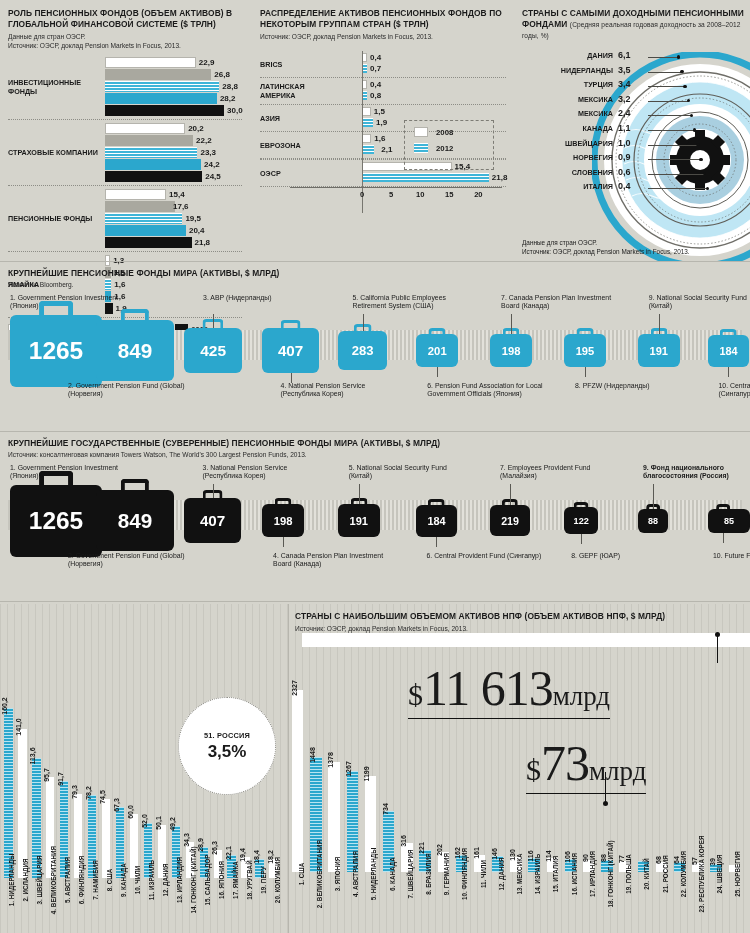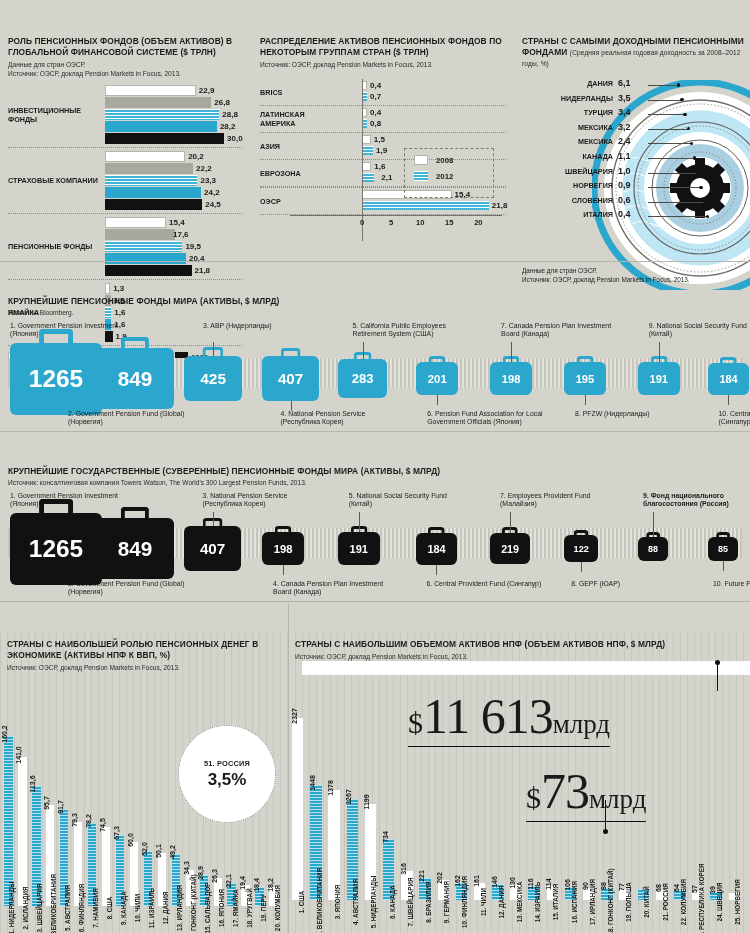--- a/index.html
+++ b/index.html
@@ -1,21 +1,21 @@
 <!DOCTYPE html>
 <html><head>
 <meta charset="utf-8">
 <style>
   html,body{margin:0;padding:0;}
   body{
     width:750px;height:933px;background:#d5d4cc;
     font-family:"Liberation Sans",sans-serif;
     color:#1a1a1a;overflow:hidden;position:relative;
   }
-  .panel{position:absolute;box-sizing:border-box;margin-top:28px;}
+  .panel{position:absolute;box-sizing:border-box;}
   .ttl{font-size:8.4px;font-weight:bold;line-height:11px;letter-spacing:.1px;text-transform:uppercase;}
   .sub{font-size:6.6px;line-height:8.6px;color:#2a2a2a;font-weight:normal;}
   .subn{font-size:6.6px;line-height:8.6px;color:#2a2a2a;font-weight:normal;text-transform:none;}
   .hr-dot{border-top:1px dotted #8d8d86;height:0;}
 
   
   #p1{left:0;top:0;width:250px;height:262px;padding:8px 8px 0 8px;}
   .grp{position:relative;margin-top:3px;}
   .grp .glabel{position:absolute;left:0;top:50%;transform:translateY(-50%);font-size:7.2px;font-weight:bold;line-height:9.5px;width:92px;}
   .barrow{position:relative;height:11px;margin-bottom:1px;}
@@ -515,33 +515,29 @@
       <div class="cap" style="top: 88px; left: 563.225px;">8. GEPF (ЮАР)</div>
       <div class="conn" style="left: 573.225px; top: 70.4802px; height: 10px;"></div>
       <div class="case blk" style="left: 630px; width: 30.0326px; bottom: 39px;">
         <div class="handle" style="width: 7.80847px; height: 4.56px; border-width: 3px; top: -4.56px;"></div>
         <div class="body" style="width: 30.0326px; height: 24px; font-size: 9px;">88</div>
       </div>
       <div class="cap bold" style="top: 0px; left: 635.016px;">9. Фонд национального благосостояния (Россия)</div>
       <div class="conn" style="left: 645.016px; top: 20px; height: 25px;"></div>
       <div class="case blk" style="left: 700px; width: 30px; bottom: 39px;">
         <div class="handle" style="width: 7.8px; height: 4.56px; border-width: 3px; top: -4.56px;"></div>
-        <div class="body" style="width: 30px; height: 24px; font-size: 9px;">85</div>
+        <div class="body" style="width: 42px; height: 24px; font-size: 9px;">85</div>
       </div>
       <div class="cap" style="top: 88px; left: 705px;">10. Future Fund (Австралия)</div>
       <div class="conn" style="left: 715px; top: 69px; height: 10px;"></div>
     </div>
 </div>
 
 <div class="panel" id="p6">
   <div class="vstripe"></div>
-  <div style="position:relative;z-index:2">
-    <div class="ttl">СТРАНЫ С НАИБОЛЬШЕЙ РОЛЬЮ ПЕНСИОННЫХ ДЕНЕГ В ЭКОНОМИКЕ (АКТИВЫ НПФ К ВВП, %)</div>
-    <div class="sub" style="margin-top:3px">Источник: ОЭСР, доклад Pension Markets in Focus, 2013.</div>
-  </div>
   <div class="barchart" id="p6body" style="top:50px;height:276px;z-index:3">
       <div class="bcol" style="left: 0px; width: 8.6px; height: 180px; bottom: 52px;">
         <div class="bb fillblue" style="height: 169.624px;"></div>
         <div class="bv" style="bottom: 169.624px;">160,2</div>
         <div class="bn">1. НИДЕРЛАНДЫ</div>
       </div>
       <div class="bcol" style="left: 13.9684px; width: 8.6px; height: 180px; bottom: 52px;">
         <div class="bb fillwhite" style="height: 149.294px;"></div>
         <div class="bv" style="bottom: 149.294px;">141,0</div>
         <div class="bn">2. ИСЛАНДИЯ</div>

